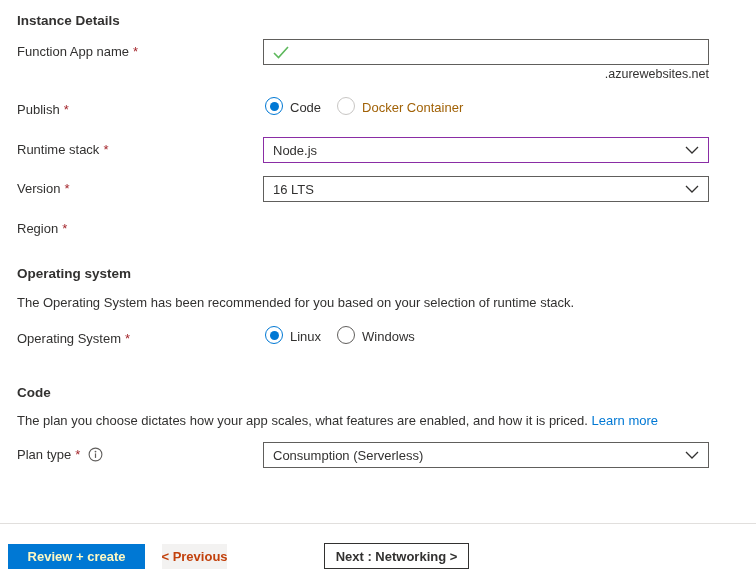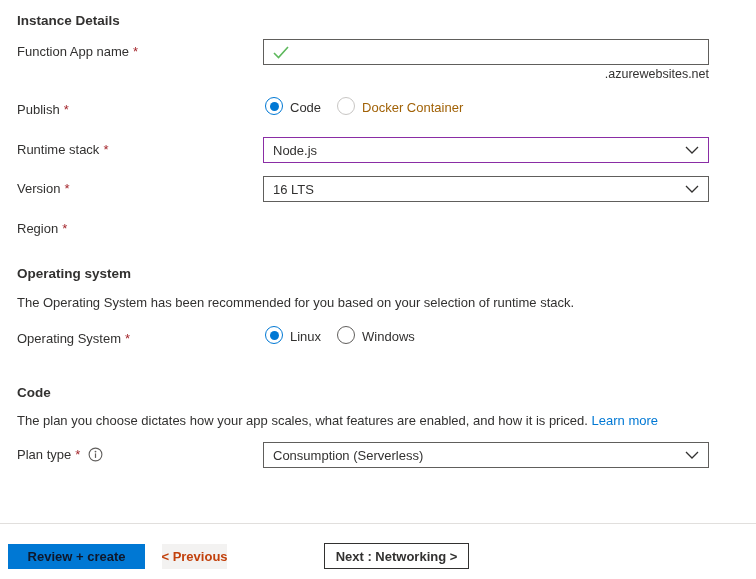--- a/index.html
+++ b/index.html
@@ -96,21 +96,21 @@
     display: flex;
     align-items: center;
     justify-content: center;
     font-family: "Liberation Sans", sans-serif;
     font-size: 13px;
     cursor: pointer;
     white-space: nowrap;
   }
   .btn-primary {
     left: 8px; top: 544px; width: 137px; height: 25px;
-    background: #0078d4; color: #0f172a; font-weight: 700; border: none;
+    background: #0078d4; color: #fef9c3; font-weight: 700; border: none;
   }
   .btn-disabled {
     left: 162px; top: 544px; width: 65px; height: 25px;
     background: #f3f2f1; color: #c2410c; border: none;
     font-weight: 700;
   }
   .btn-outline {
     left: 283px; top: 543px; width: 145px; height: 26px;
     background: #ffffff; color: #323130; border: 1px solid #323130;
     font-weight: 700;

